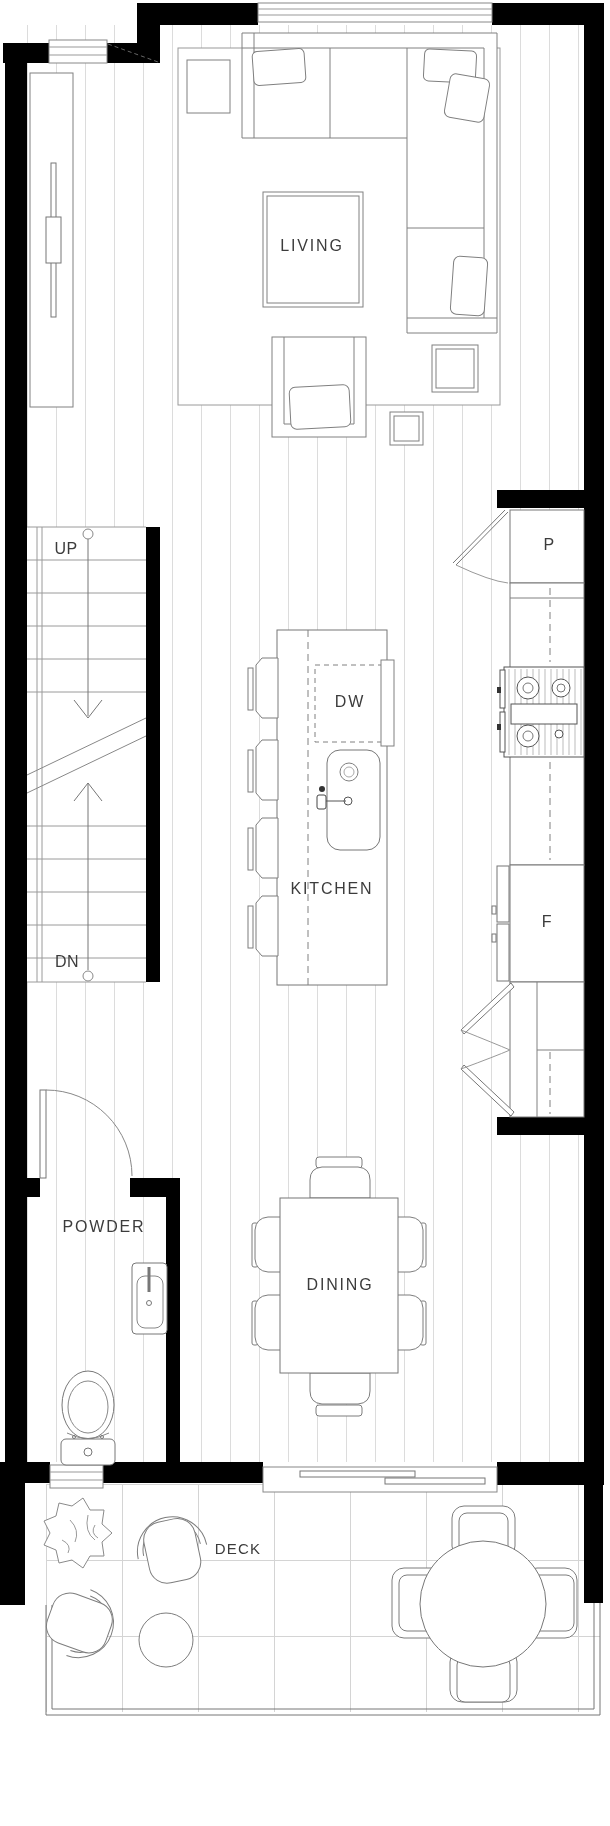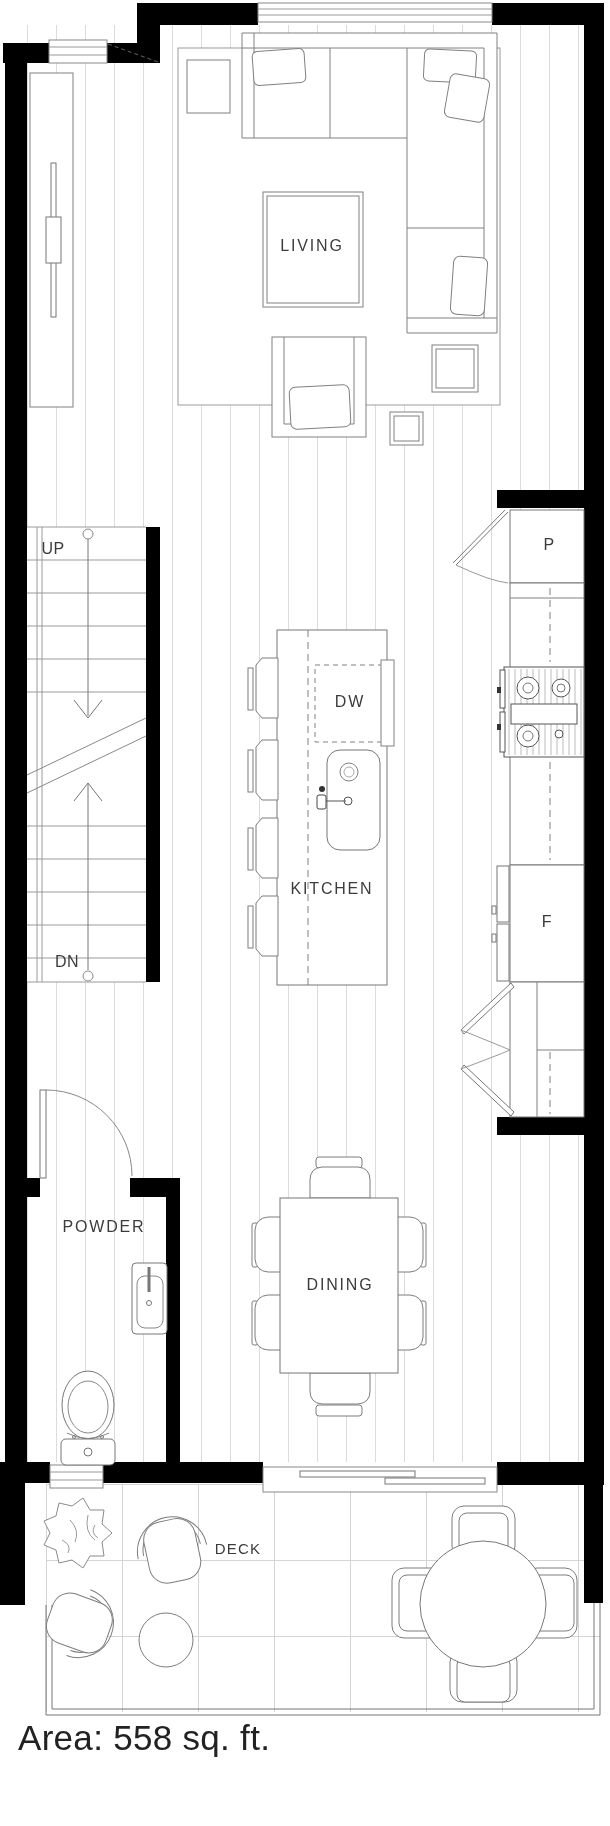--- a/index.html
+++ b/index.html
@@ -258,28 +258,27 @@
       <rect x="450" y="1650" width="67" height="52" rx="12"></rect>
       <rect x="457" y="1657" width="53" height="45" rx="8"></rect>
       <rect x="392" y="1568" width="52" height="70" rx="12"></rect>
       <rect x="399" y="1575" width="45" height="56" rx="8"></rect>
       <rect x="525" y="1568" width="52" height="70" rx="12"></rect>
       <rect x="529" y="1575" width="45" height="56" rx="8"></rect>
       <circle cx="483" cy="1604" r="63" fill="#fff" stroke="#777"></circle>
     </g>
   </svg>
 
-  <div class="lbl tiny" style="left:53px;top:549px;">UP</div>
+  <div class="lbl tiny" style="left:66px;top:549px;">UP</div>
   <div class="lbl tiny" style="left:67px;top:962px;">DN</div>
   <div class="lbl" style="left:312px;top:246px;">LIVING</div>
   <div class="lbl" style="left:350px;top:702px;">DW</div>
   <div class="lbl" style="left:332px;top:889px;">KITCHEN</div>
   <div class="lbl tiny" style="left:549px;top:545px;">P</div>
   <div class="lbl tiny" style="left:547px;top:922px;">F</div>
   <div class="lbl" style="left:96px;top:1227px;margin-left:8px;">POWDER</div>
   <div class="lbl" style="left:340px;top:1285px;text-align:center;">DINING</div>
   <div class="lbl small" style="left:238px;top:1548px;">DECK</div>
 
   <div class="caption">
-    <div>Area: 558 sq. ft.</div>
   </div>
 
 </div>
 
 </body></html>

